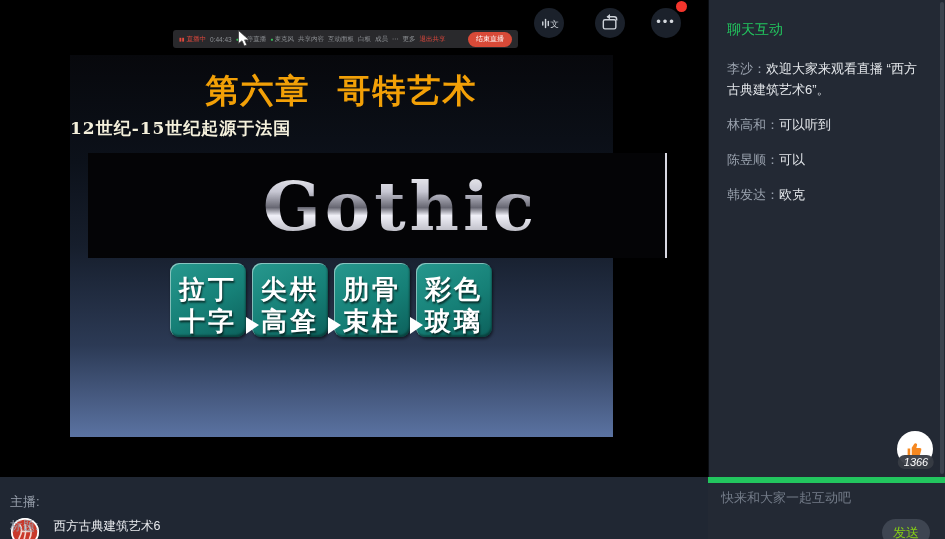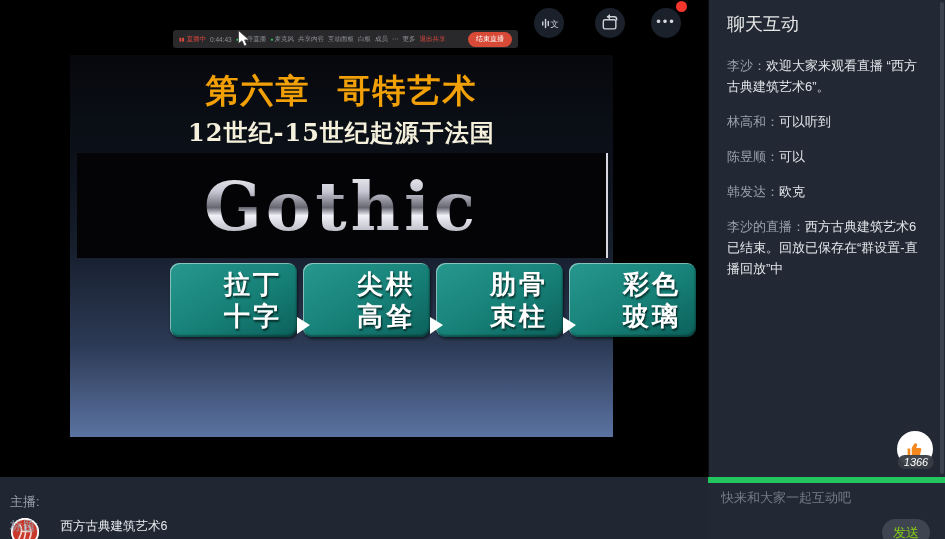--- a/index.html
+++ b/index.html
@@ -6,33 +6,33 @@
   body{width:945px;height:539px;position:relative;overflow:hidden;
        font-family:"Liberation Sans","DejaVu Sans",sans-serif;}
 
   
   .video{position:absolute;left:0;top:0;width:708px;height:477px;background:#000;overflow:hidden;}
 
   .slide{position:absolute;left:70px;top:55px;width:543px;height:382px;
          background:linear-gradient(180deg,#07080c 0%,#0c111a 28%,#161e2c 50%,#2c3a55 76%,#5b73a2 100%);}
   .slide-title{margin-top:14px;text-align:center;font-family:"DejaVu Serif",serif;font-weight:bold;
          font-size:33px;color:#F2A007;letter-spacing:2px;white-space:pre;}
-  .slide-subtitle{text-align:center;font-family:"DejaVu Serif",serif;font-weight:bold;
-         font-size:24px;color:#F4F0DC;margin-top:3px;letter-spacing:1px;}
-  .gothic-band{position:absolute;left:7px;top:98px;width:529px;height:105px;background:#040406;
-         border-right:2px solid #d8d8e2;display:flex;align-items:center;justify-content:center;}
+  .slide-subtitle{font-family:"DejaVu Serif",serif;font-weight:bold;
+         font-size:17px;color:#F4F0DC;margin-top:3px;letter-spacing:1px;}
+  .gothic-band{position:absolute;left:18px;top:98px;width:529px;height:105px;background:#040406;
+         border-right:2px solid #d8d8e2;display:flex;align-items:center;justify-content:center;padding-left:48px;}
   .gothic-word{font-family:"DejaVu Serif",serif;font-weight:bold;font-size:68px;letter-spacing:4px;
          background:linear-gradient(180deg,#ffffff 0%,#c3c3d0 32%,#5a5a66 52%,#f0f0f8 62%,#84848f 100%);
          -webkit-background-clip:text;background-clip:text;color:transparent;
          text-shadow:0 0 1px rgba(255,255,255,0.08);}
   .boxes{position:absolute;left:100px;top:208px;display:flex;gap:6px;}
-  .gbox{position:relative;width:88px;height:74px;border-radius:9px;
+  .gbox{position:relative;width:76px;height:74px;border-radius:9px;
         background:linear-gradient(150deg,#27988e 0%,#168077 55%,#0c605b 100%);
         box-shadow:inset 1px 1px 0 rgba(255,255,255,.45), inset -1px -2px 2px rgba(0,0,0,.35), 1px 2px 3px rgba(0,0,0,.55);
-        display:flex;flex-direction:column;align-items:center;justify-content:center;line-height:32px;padding-left:39px;}
+        display:flex;flex-direction:column;align-items:center;justify-content:flex-end;line-height:32px;}
   .gbox span{font-family:"DejaVu Serif",serif;font-weight:bold;font-size:26px;color:#fff;
         letter-spacing:3px;text-shadow:1px 2px 2px rgba(0,0,0,.65);}
   .flow-arrow{position:absolute;right:-13px;bottom:3px;width:0;height:0;z-index:2;
         border-left:13px solid #fff;border-top:8px solid transparent;border-bottom:9px solid transparent;}
 
   
   .share-toolbar{position:absolute;left:173px;top:30px;width:345px;height:18px;background:#29292c;
         border-radius:3px;display:flex;align-items:center;gap:4px;padding:0 6px;box-sizing:border-box;
         font-size:6.5px;color:#8e9195;white-space:nowrap;overflow:hidden;}
   .tb-live{color:#e0483c;display:flex;align-items:center;gap:2px;}
@@ -48,26 +48,26 @@
         display:flex;align-items:center;justify-content:center;color:#ccd1d8;}
   .btn-captions{left:534px;} .btn-share{left:595px;} .btn-more{left:651px;}
   .dots{font-size:13px;letter-spacing:2px;color:#d4d8de;margin-top:-4px;}
   .red-dot{position:absolute;left:676px;top:1px;width:11px;height:11px;border-radius:50%;background:#f4352c;}
 
   
   .footer{position:absolute;left:0;top:477px;width:708px;height:62px;background:#202733;}
   .host-row{position:absolute;left:10px;top:16px;display:flex;align-items:center;gap:7px;font-size:13px;flex-direction:column;}
   .muted{color:#9aa2ae;} .bright{color:#e8eaee;}
   .avatar{width:28px;height:28px;border-radius:50%;overflow:hidden;background:#fff;flex:0 0 auto;}
-  .title-row{position:absolute;left:10px;top:41px;font-size:12.5px;display:flex;gap:22px;text-align:center;}
+  .title-row{position:absolute;left:10px;top:41px;font-size:12.5px;display:flex;gap:15px;text-align:center;}
 
   
   .sidebar{position:absolute;left:708px;top:0;width:237px;height:539px;background:#232934;
         border-left:1px solid #0a0d12;box-sizing:border-box;}
-  .chat-header{padding:12px 0 0 18px;font-size:18px;color:#e5e5e5;}
+  .chat-header{padding:12px 0 0 18px;font-size:14px;color:#22c55e;margin-top:9px;}
   .chat-list{padding:19px 24px 0 18px;font-size:13px;line-height:21px;color:#e3e6ea;}
   .msg{margin-bottom:14px;}
   .msg-name{color:#99a1ad;}
   .chat-scrollbar{position:absolute;right:1px;top:2px;width:4px;height:472px;border-radius:2px;background:#3d434e;}
 
   .like-wrap{position:absolute;right:10px;top:431px;width:38px;height:40px;}
   .like-btn{width:36px;height:36px;border-radius:50%;background:#fff;display:flex;align-items:center;justify-content:center;}
   .like-badge{position:absolute;left:50%;transform:translateX(-50%);top:24px;background:rgba(56,60,68,.95);
         color:#fff;font-size:11px;padding:1px 6px;border-radius:8px;white-space:nowrap;font-style:italic;}
 
@@ -189,23 +189,20 @@
     </div>
     <div class="msg">
       <span class="msg-name">林高和：</span><span>可以听到</span>
     </div>
     <div class="msg">
       <span class="msg-name">陈昱顺：</span><span>可以</span>
     </div>
     <div class="msg">
       <span class="msg-name">韩发达：</span><span>欧克</span>
     </div>
-    <div class="msg">
-      <span class="msg-name">李沙的直播：</span><span>西方古典建筑艺术6 已结束。回放已保存在“群设置-直播回放”中</span>
-    </div>
   </div>
 
   <div class="chat-scrollbar"></div>
 
   <div class="like-wrap">
     <div class="like-btn">
       <svg width="18" height="18" viewBox="0 0 22 22">
         <path d="M2 10.5h3.2v9H2zM7 19.3h8.3c.85 0 1.6-.57 1.8-1.4l1.6-5.8a1.85 1.85 0 0 0-1.78-2.33H12.6l.85-3.3A1.9 1.9 0 0 0 10.2 4.6L7 9.6z" fill="#F5871F"></path>
       </svg>
     </div>

